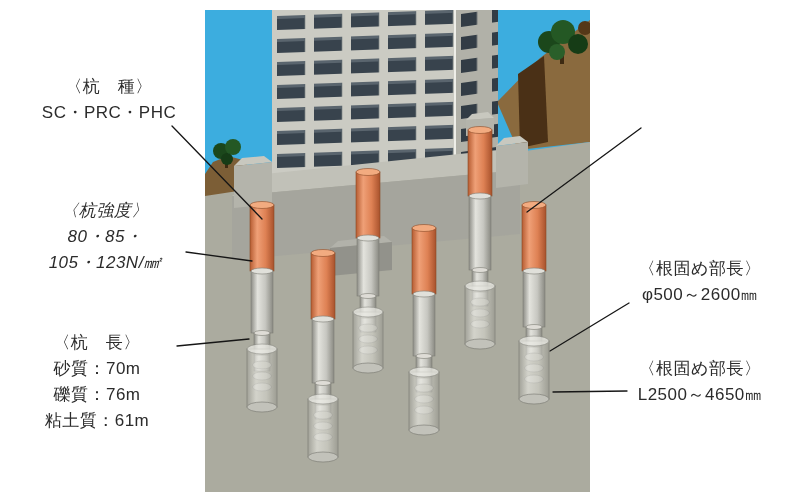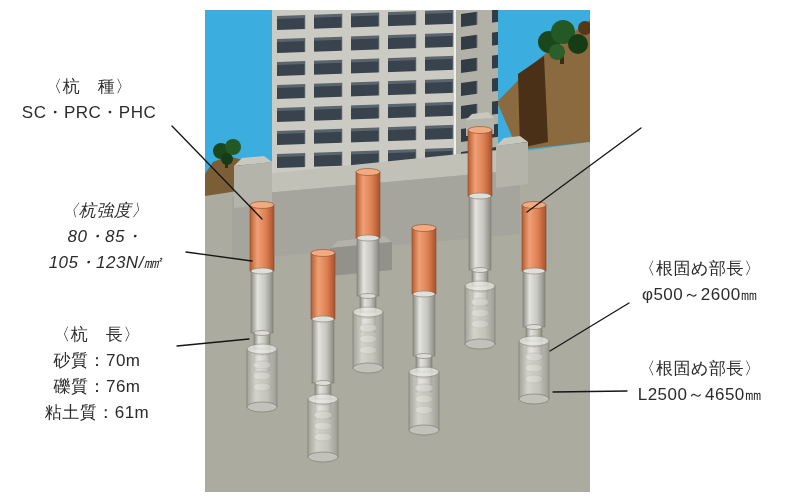--- a/index.html
+++ b/index.html
@@ -211,32 +211,32 @@
     <g stroke="#161616" stroke-width="1.3" stroke-linecap="round">
       <line x1="172" y1="126" x2="262" y2="219"></line>
       <line x1="186" y1="252" x2="252" y2="261"></line>
       <line x1="177" y1="346" x2="249" y2="339"></line>
       <line x1="641" y1="128" x2="527" y2="212"></line>
       <line x1="629" y1="303" x2="550" y2="351"></line>
       <line x1="627" y1="391" x2="553" y2="392"></line>
     </g>
   </svg>
 
-  <div class="lbl" style="left:0; top:74px; width:178px;">
+  <div class="lbl" style="left:20px; top:74px; width:178px;">
     <div>〈杭　種〉</div>
     <div>SC・PRC・PHC</div>
   </div>
 
   <div class="lbl" style="left:12px; top:198px; width:186px;font-style:italic;">
     <div>〈杭強度〉</div>
     <div>80・85・</div>
     <div>105・123N/㎟</div>
   </div>
 
-  <div class="lbl" style="left:6px; top:322px; width:182px;">
+  <div class="lbl" style="left:6px; top:330px; width:182px;">
     <div>〈杭　長〉</div>
     <div>砂質：70m</div>
     <div>礫質：76m</div>
     <div>粘土質：61m</div>
   </div>
 
 
   <div class="lbl" style="left:604px; top:256px; width:192px;">
     <div>〈根固め部長〉</div>
     <div>φ500～2600㎜</div>

